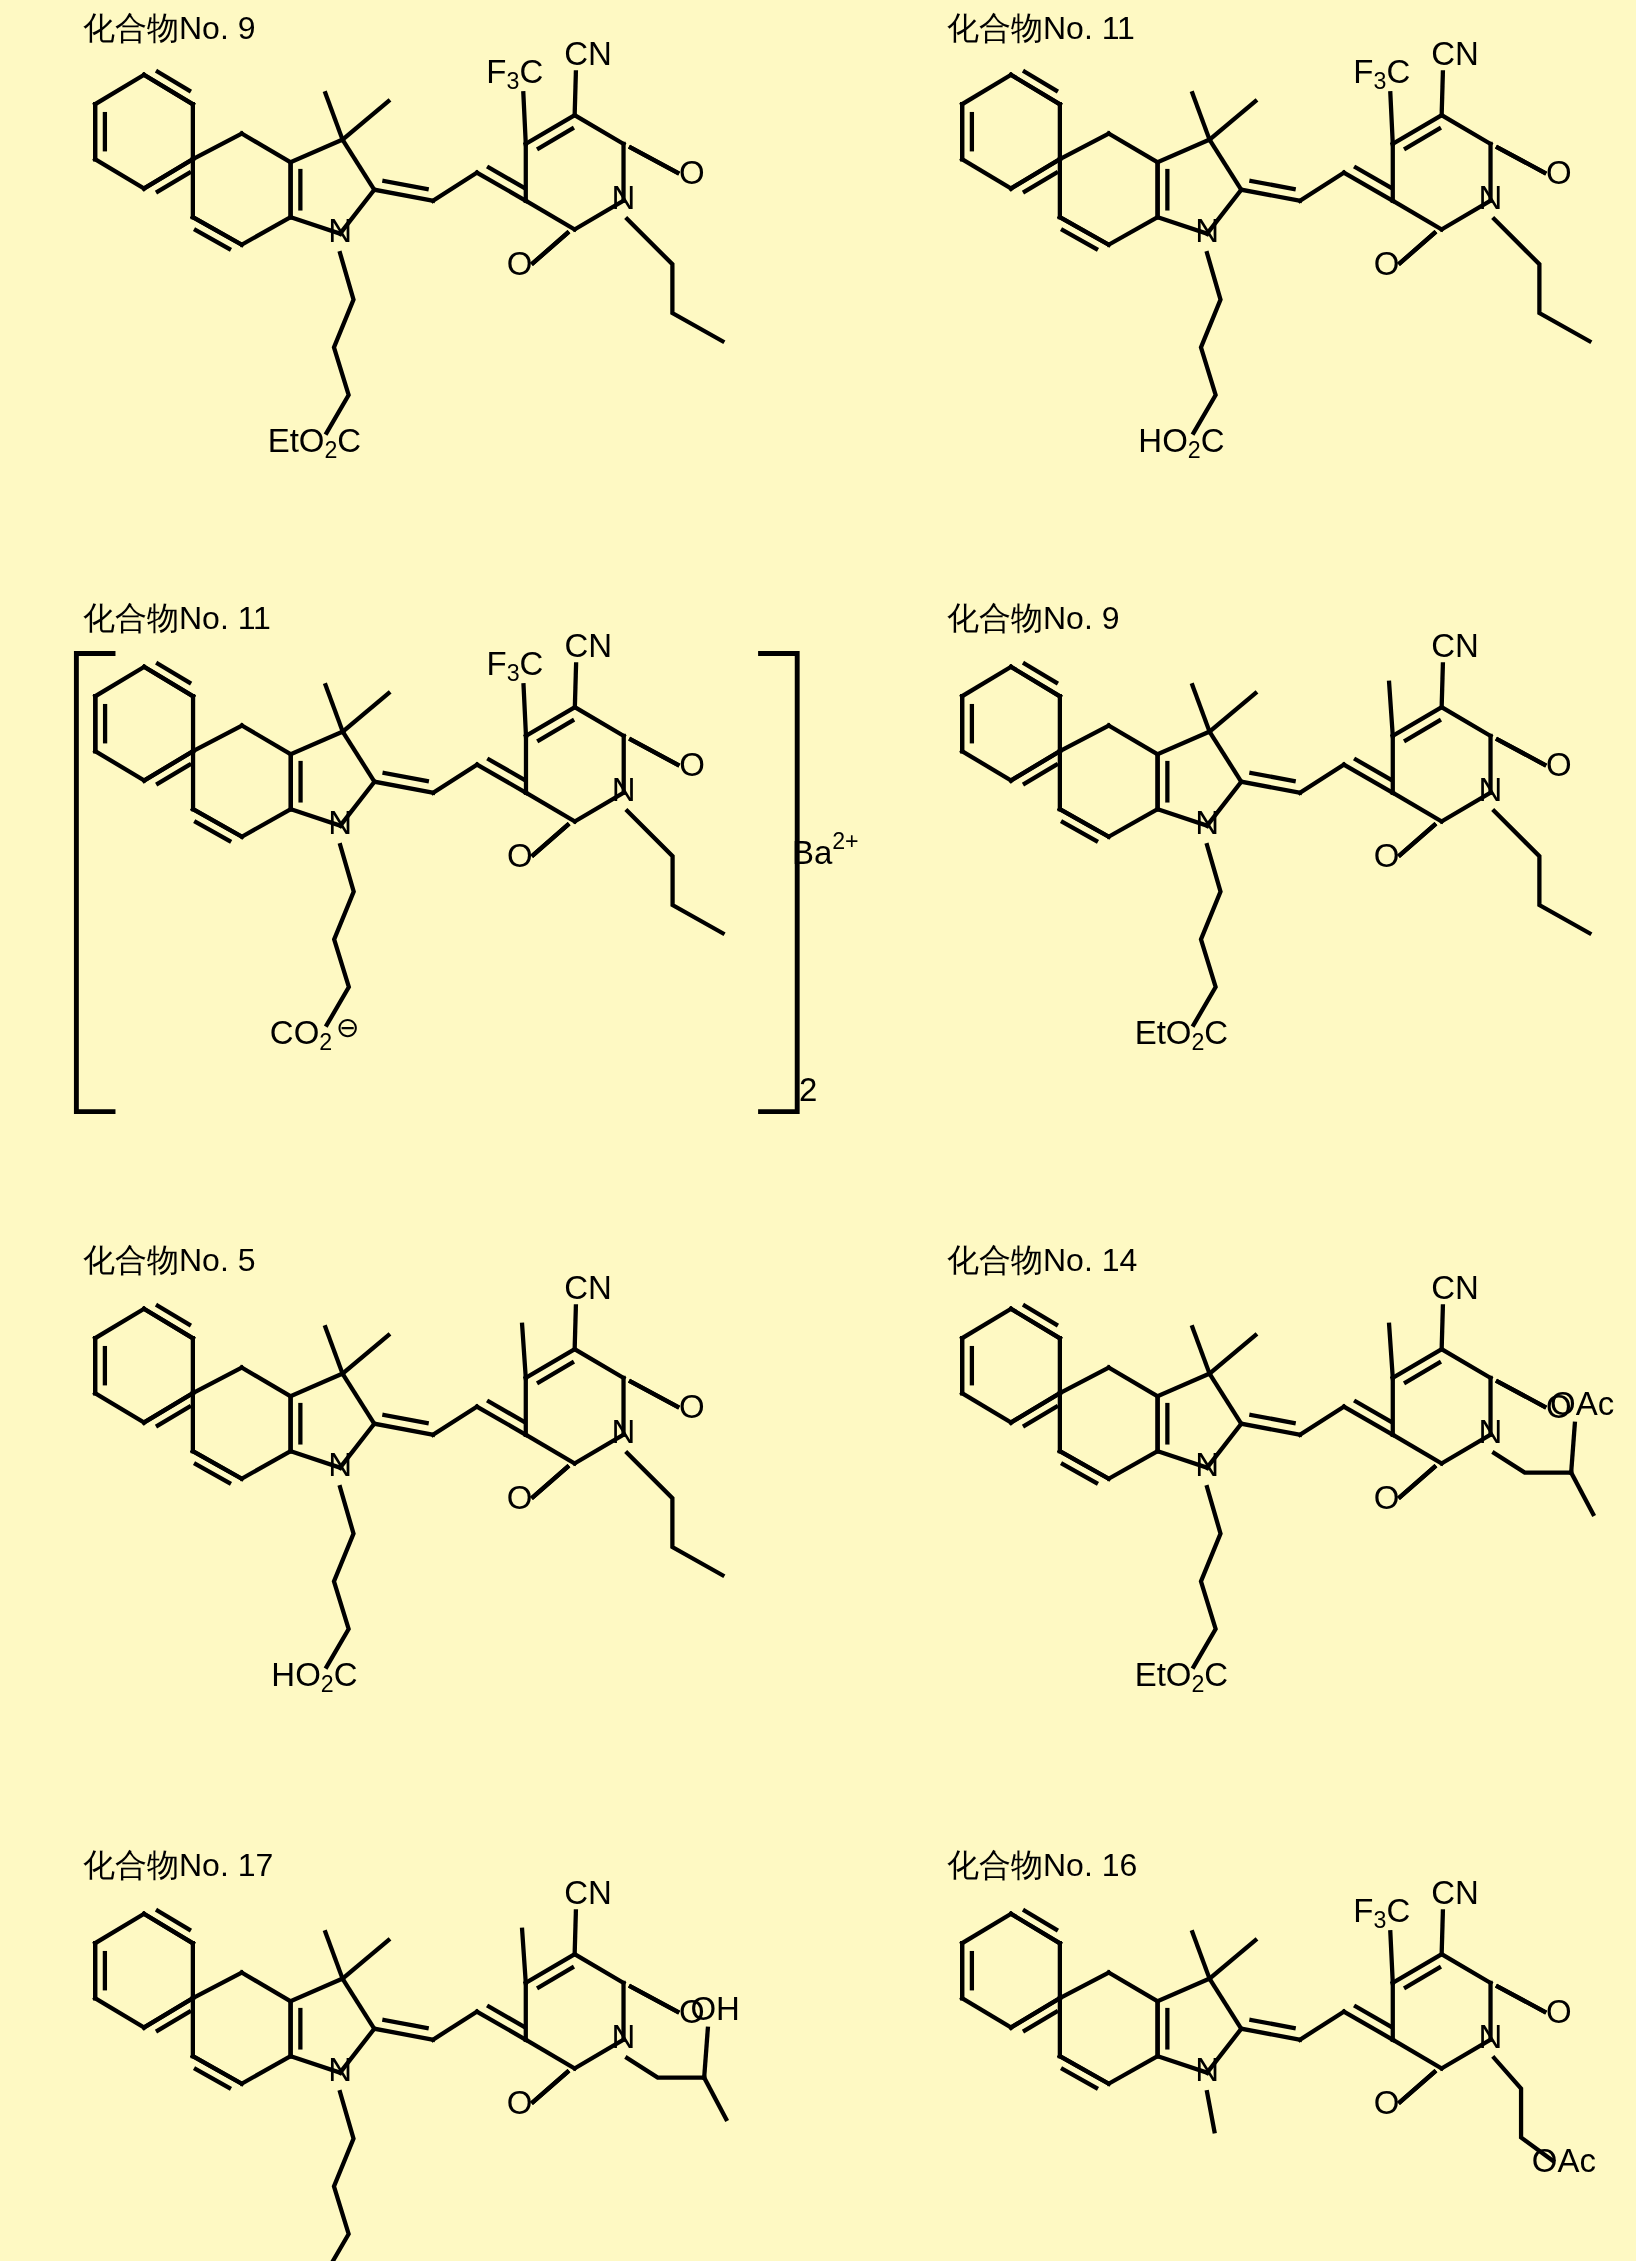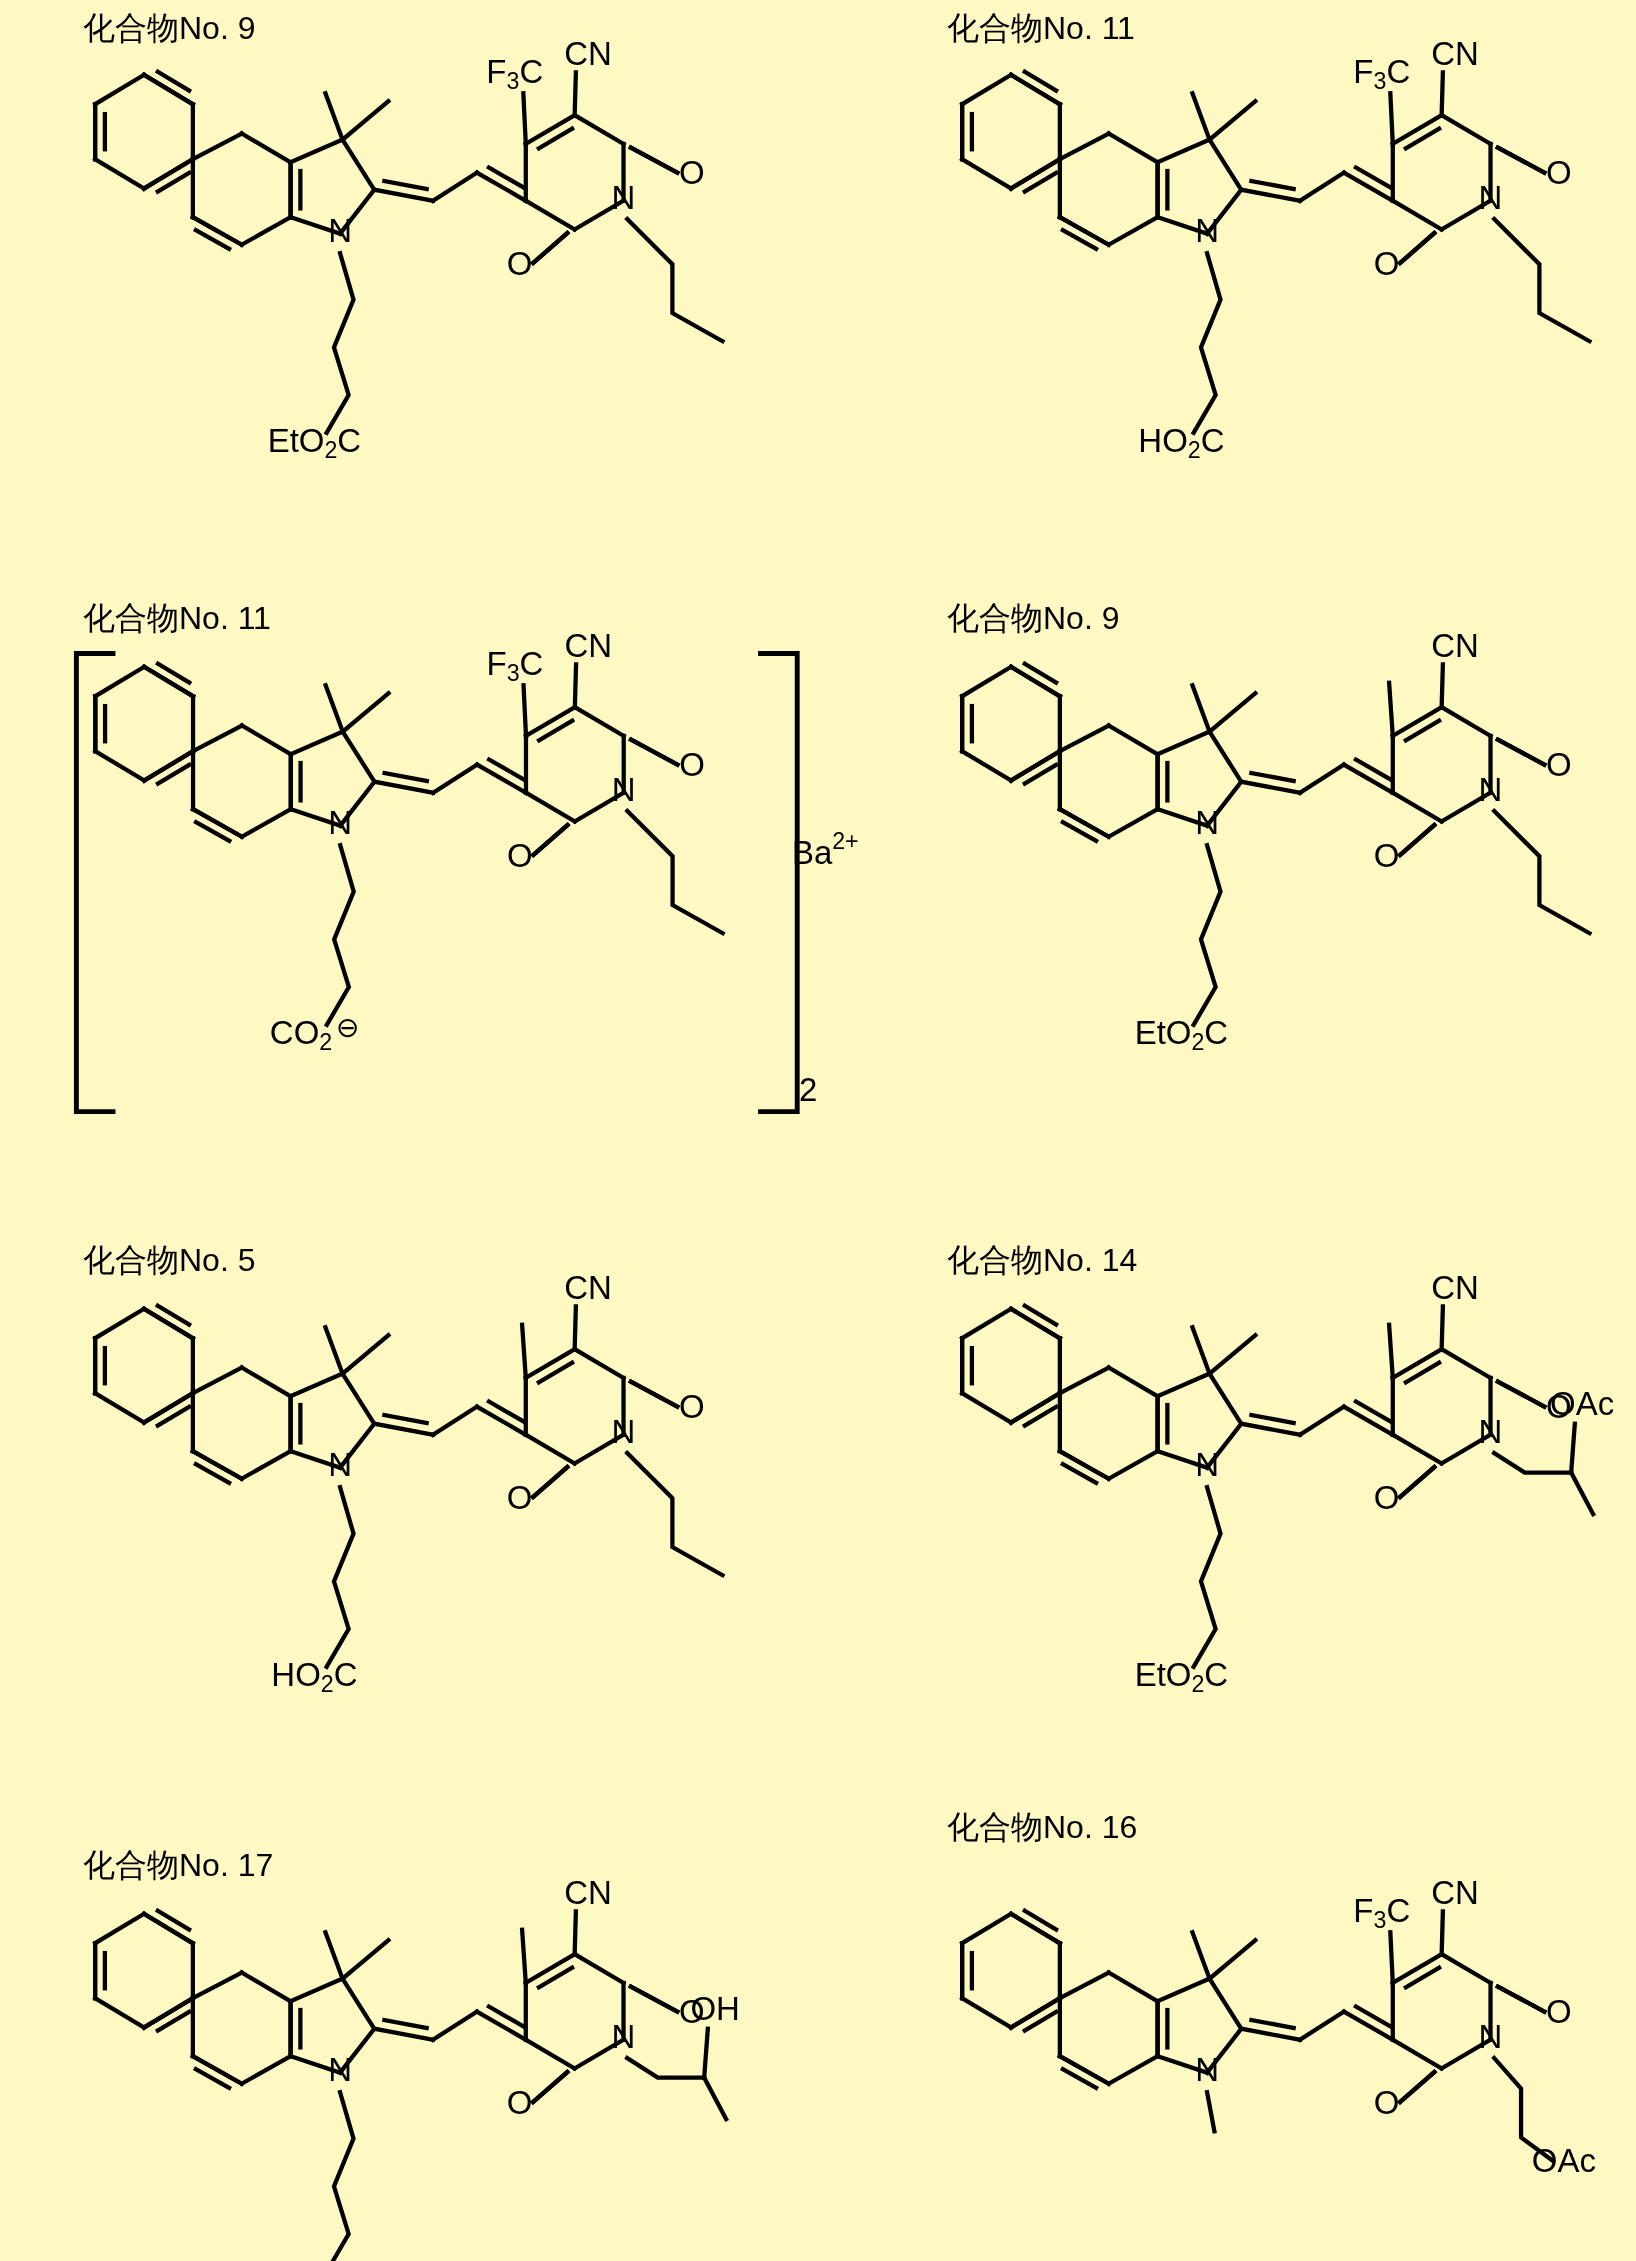--- a/index.html
+++ b/index.html
@@ -464,21 +464,21 @@
           <line x1="800" y1="175" x2="794" y2="88" class="bond"></line>
           <polyline points="966,298 1016,330 1092,330" class="bond"></polyline>
           <line x1="1092" y1="330" x2="1098" y2="250" class="bond"></line>
           <line x1="1092" y1="330" x2="1128" y2="398" class="bond"></line>
           <text x="1110" y="222" class="atom" text-anchor="start">OH</text>
           <polyline points="496,354 518,430 486,508 510,586 474,648" class="bond"></polyline>
           <text x="454" y="664" class="atom" text-anchor="end"><tspan>HO</tspan><tspan dy="16" font-size="38">2</tspan><tspan dy="-16" font-size="54">C</tspan></text>
         </g>
       </svg>
     </div>
-    <div class="cmpd-title" style="left: 947px; top: 1811px;">化合物No. 16</div>
+    <div class="cmpd-title" style="left: 947px; top: 1849px;">化合物No. 16</div>
     <div class="cmpd" style="left: 904px; top: 1876px;">
       <svg width="721" height="562" viewBox="0 0 1180 920">
         <g>
           <line x1="95" y1="200" x2="95" y2="110" class="bond"></line>
           <line x1="95" y1="110" x2="175" y2="62" class="bond"></line>
           <line x1="175" y1="62" x2="255" y2="110" class="bond"></line>
           <line x1="255" y1="110" x2="255" y2="200" class="bond"></line>
           <line x1="255" y1="200" x2="175" y2="248" class="bond"></line>
           <line x1="175" y1="248" x2="95" y2="200" class="bond"></line>
           <line x1="95" y1="200" x2="95" y2="110" class="bond"></line>

